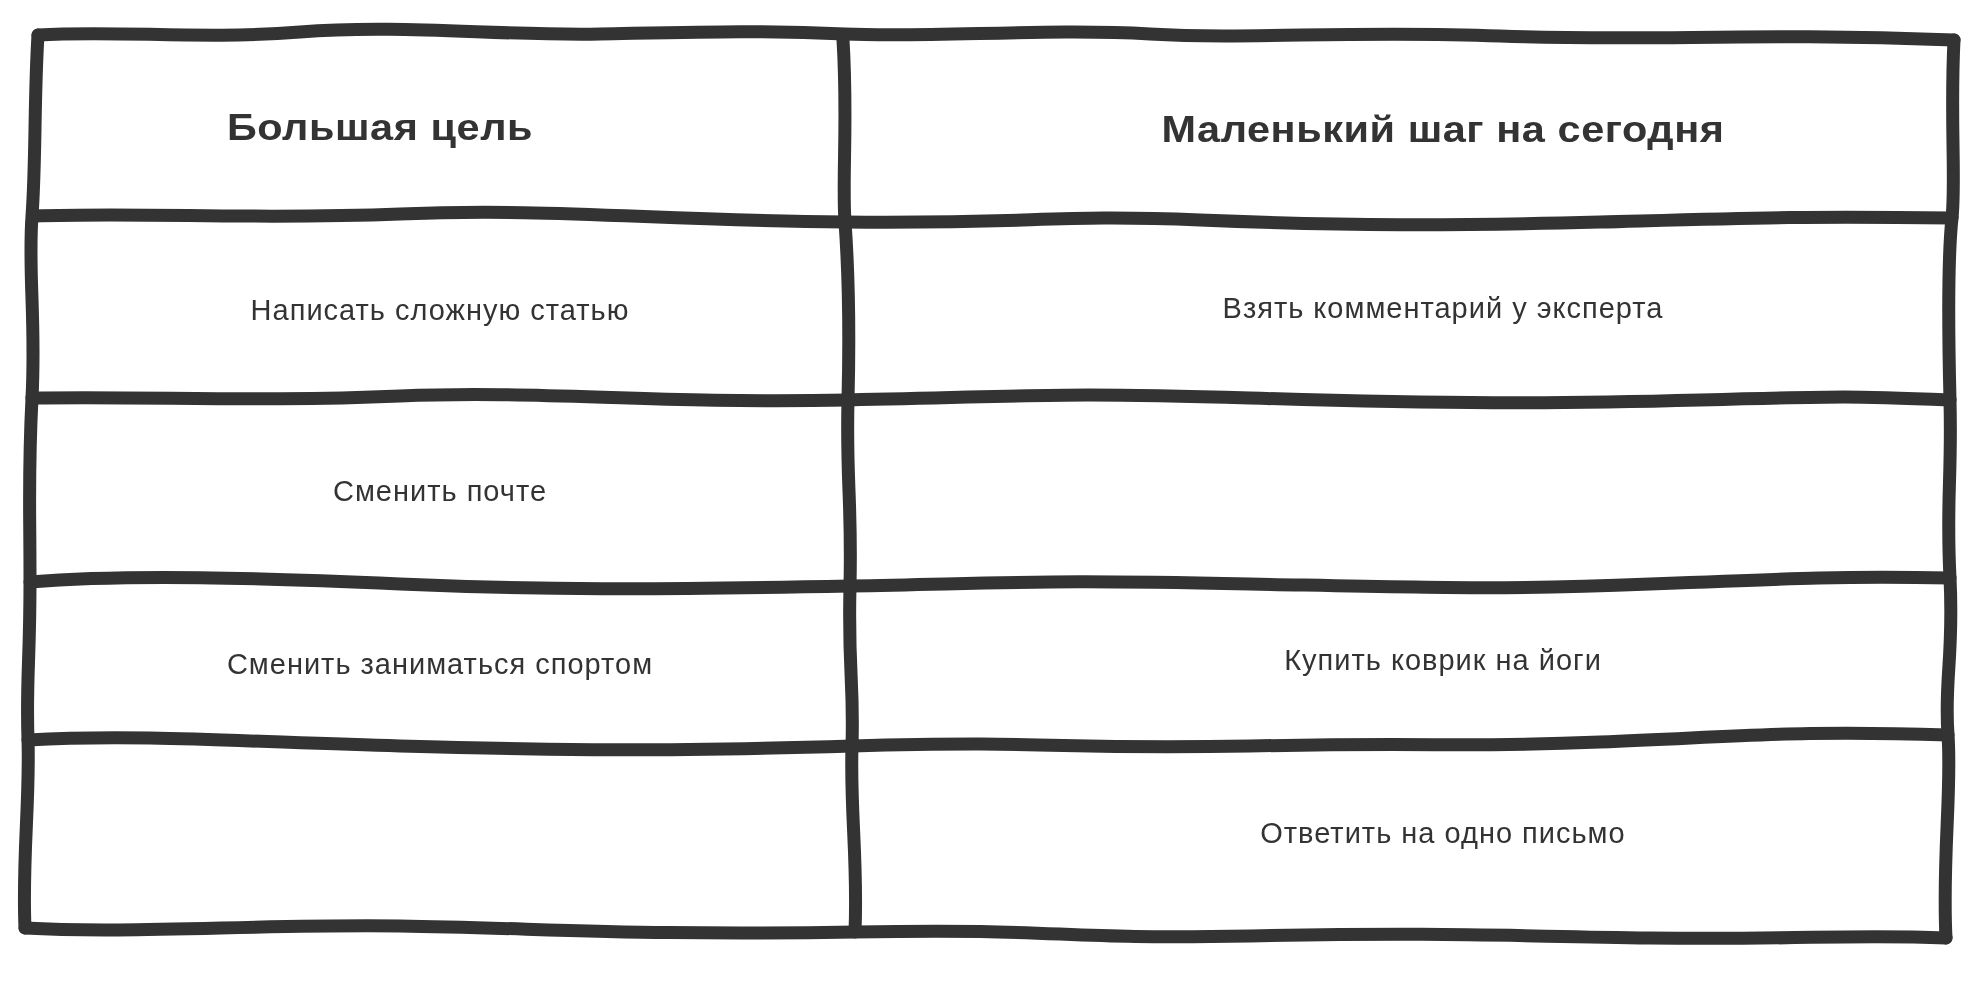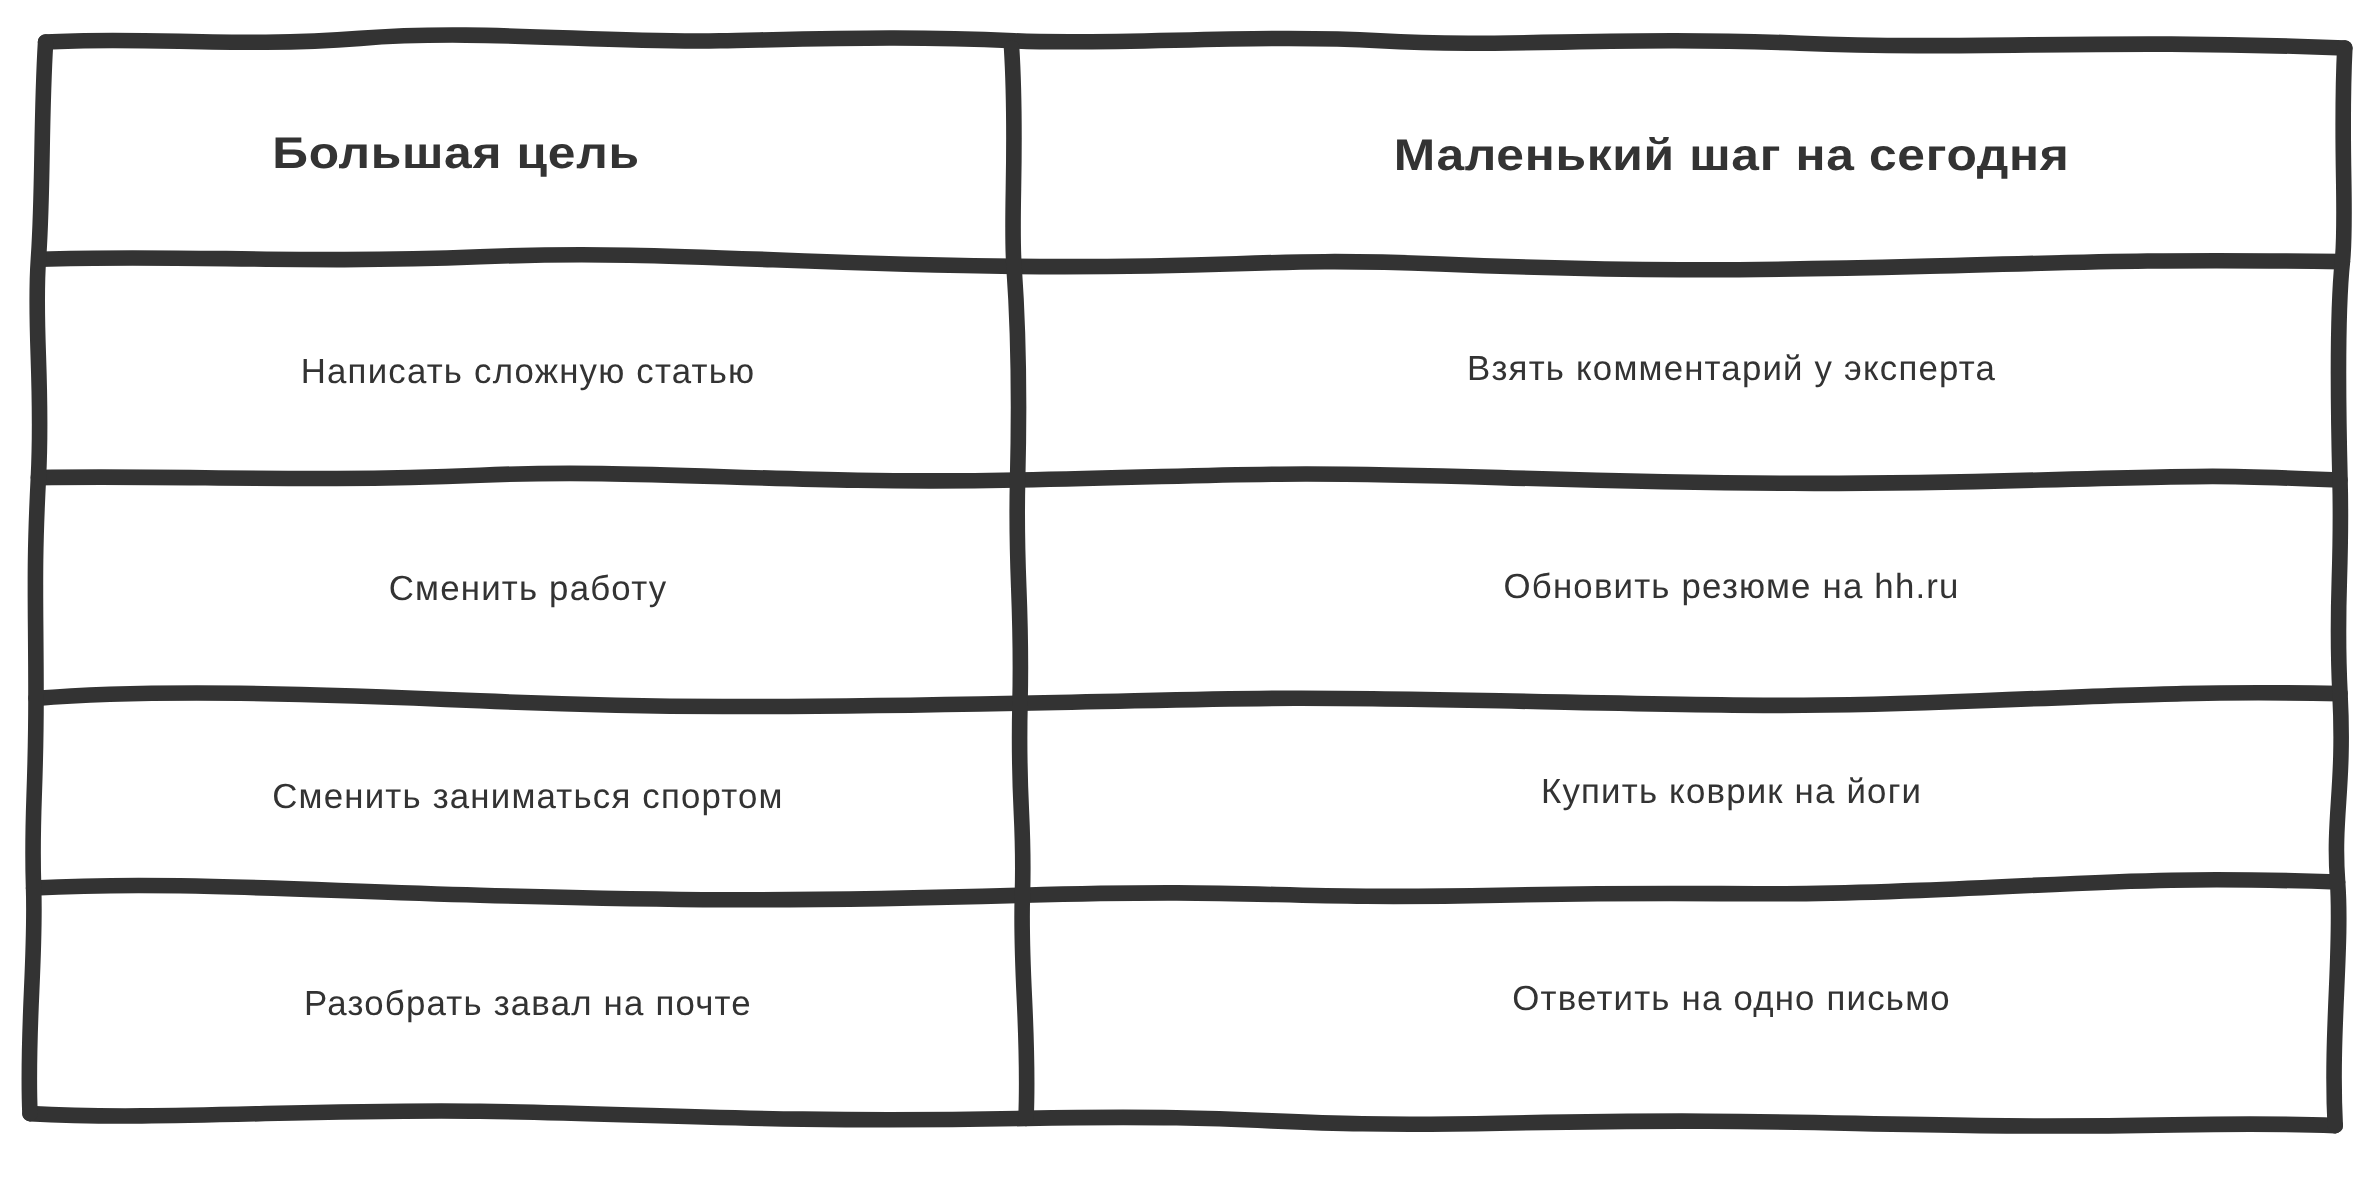--- a/index.html
+++ b/index.html
@@ -44,32 +44,26 @@
   </div>
 
   <div class="cell body" style="left:40px; top:222px; width:800px; height:176px;">
     <span>Написать сложную статью</span>
   </div>
   <div class="cell body" style="left:1043px; top:220px; width:800px; height:176px;">
     <span>Взять комментарий у эксперта</span>
   </div>
 
   <div class="cell body" style="left:40px; top:400px; width:800px; height:182px;">
-    <span>Сменить работу</span>
-  </div>
-  <div class="cell body" style="left:1043px; top:398px; width:800px; height:182px;">
-    <span>Обновить резюме на hh.ru</span>
+    <span>Сменить почте</span>
   </div>
 
   <div class="cell body" style="left:40px; top:584px; width:800px; height:160px;">
     <span>Сменить заниматься спортом</span>
   </div>
   <div class="cell body" style="left:1043px; top:580px; width:800px; height:160px;justify-content:center;">
     <span>Купить коврик на йоги</span>
   </div>
 
-  <div class="cell body" style="left:40px; top:744px; width:800px; height:186px;">
-    <span>Разобрать завал на почте</span>
-  </div>
   <div class="cell body" style="left:1043px; top:740px; width:800px; height:186px;">
     <span>Ответить на одно письмо</span>
   </div>
 </div>
 
 </body></html>

